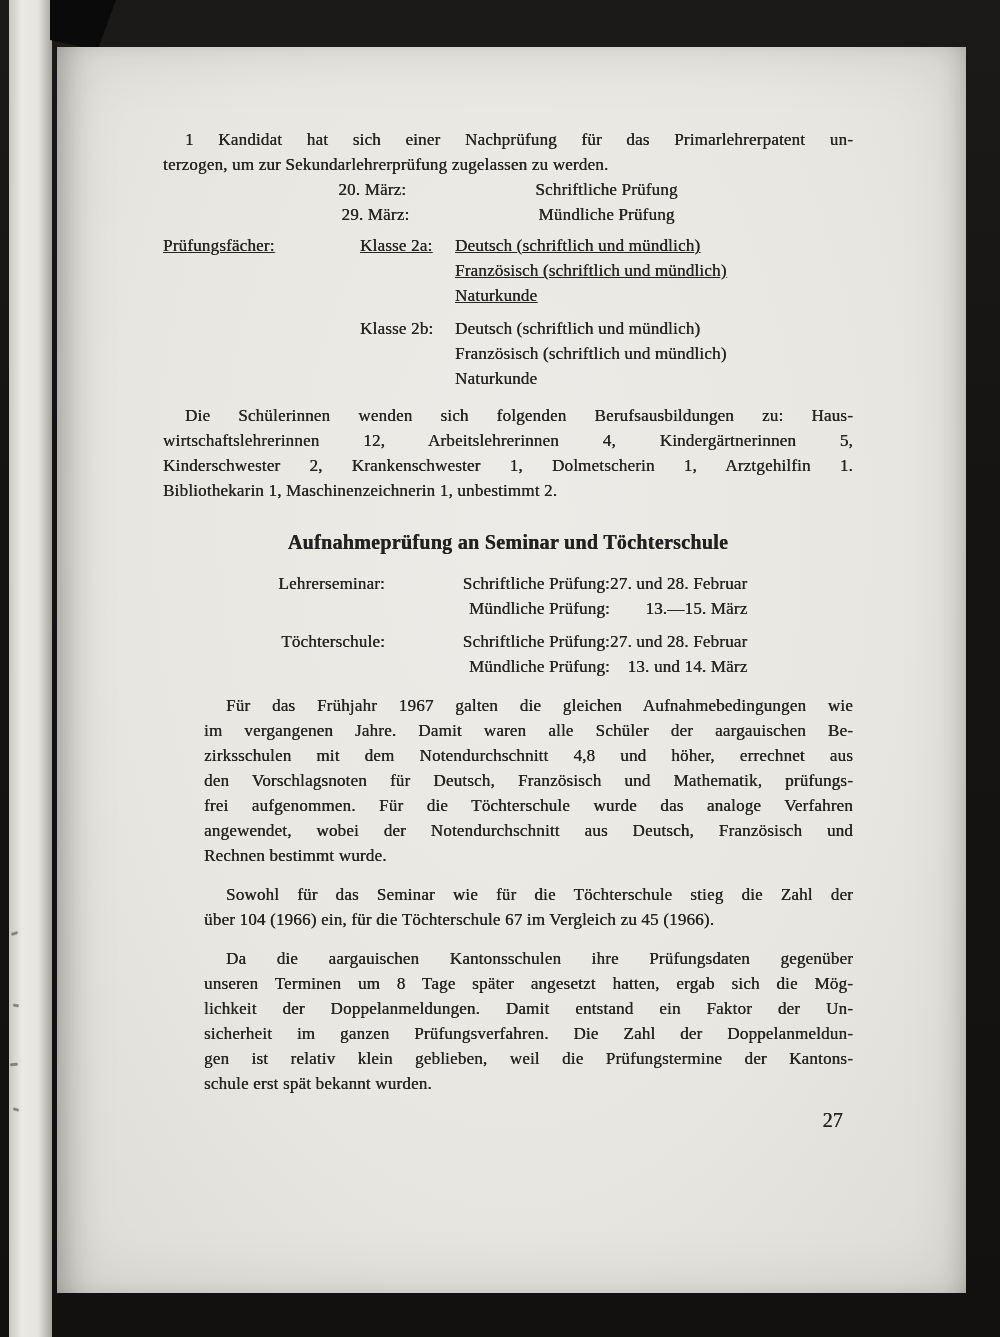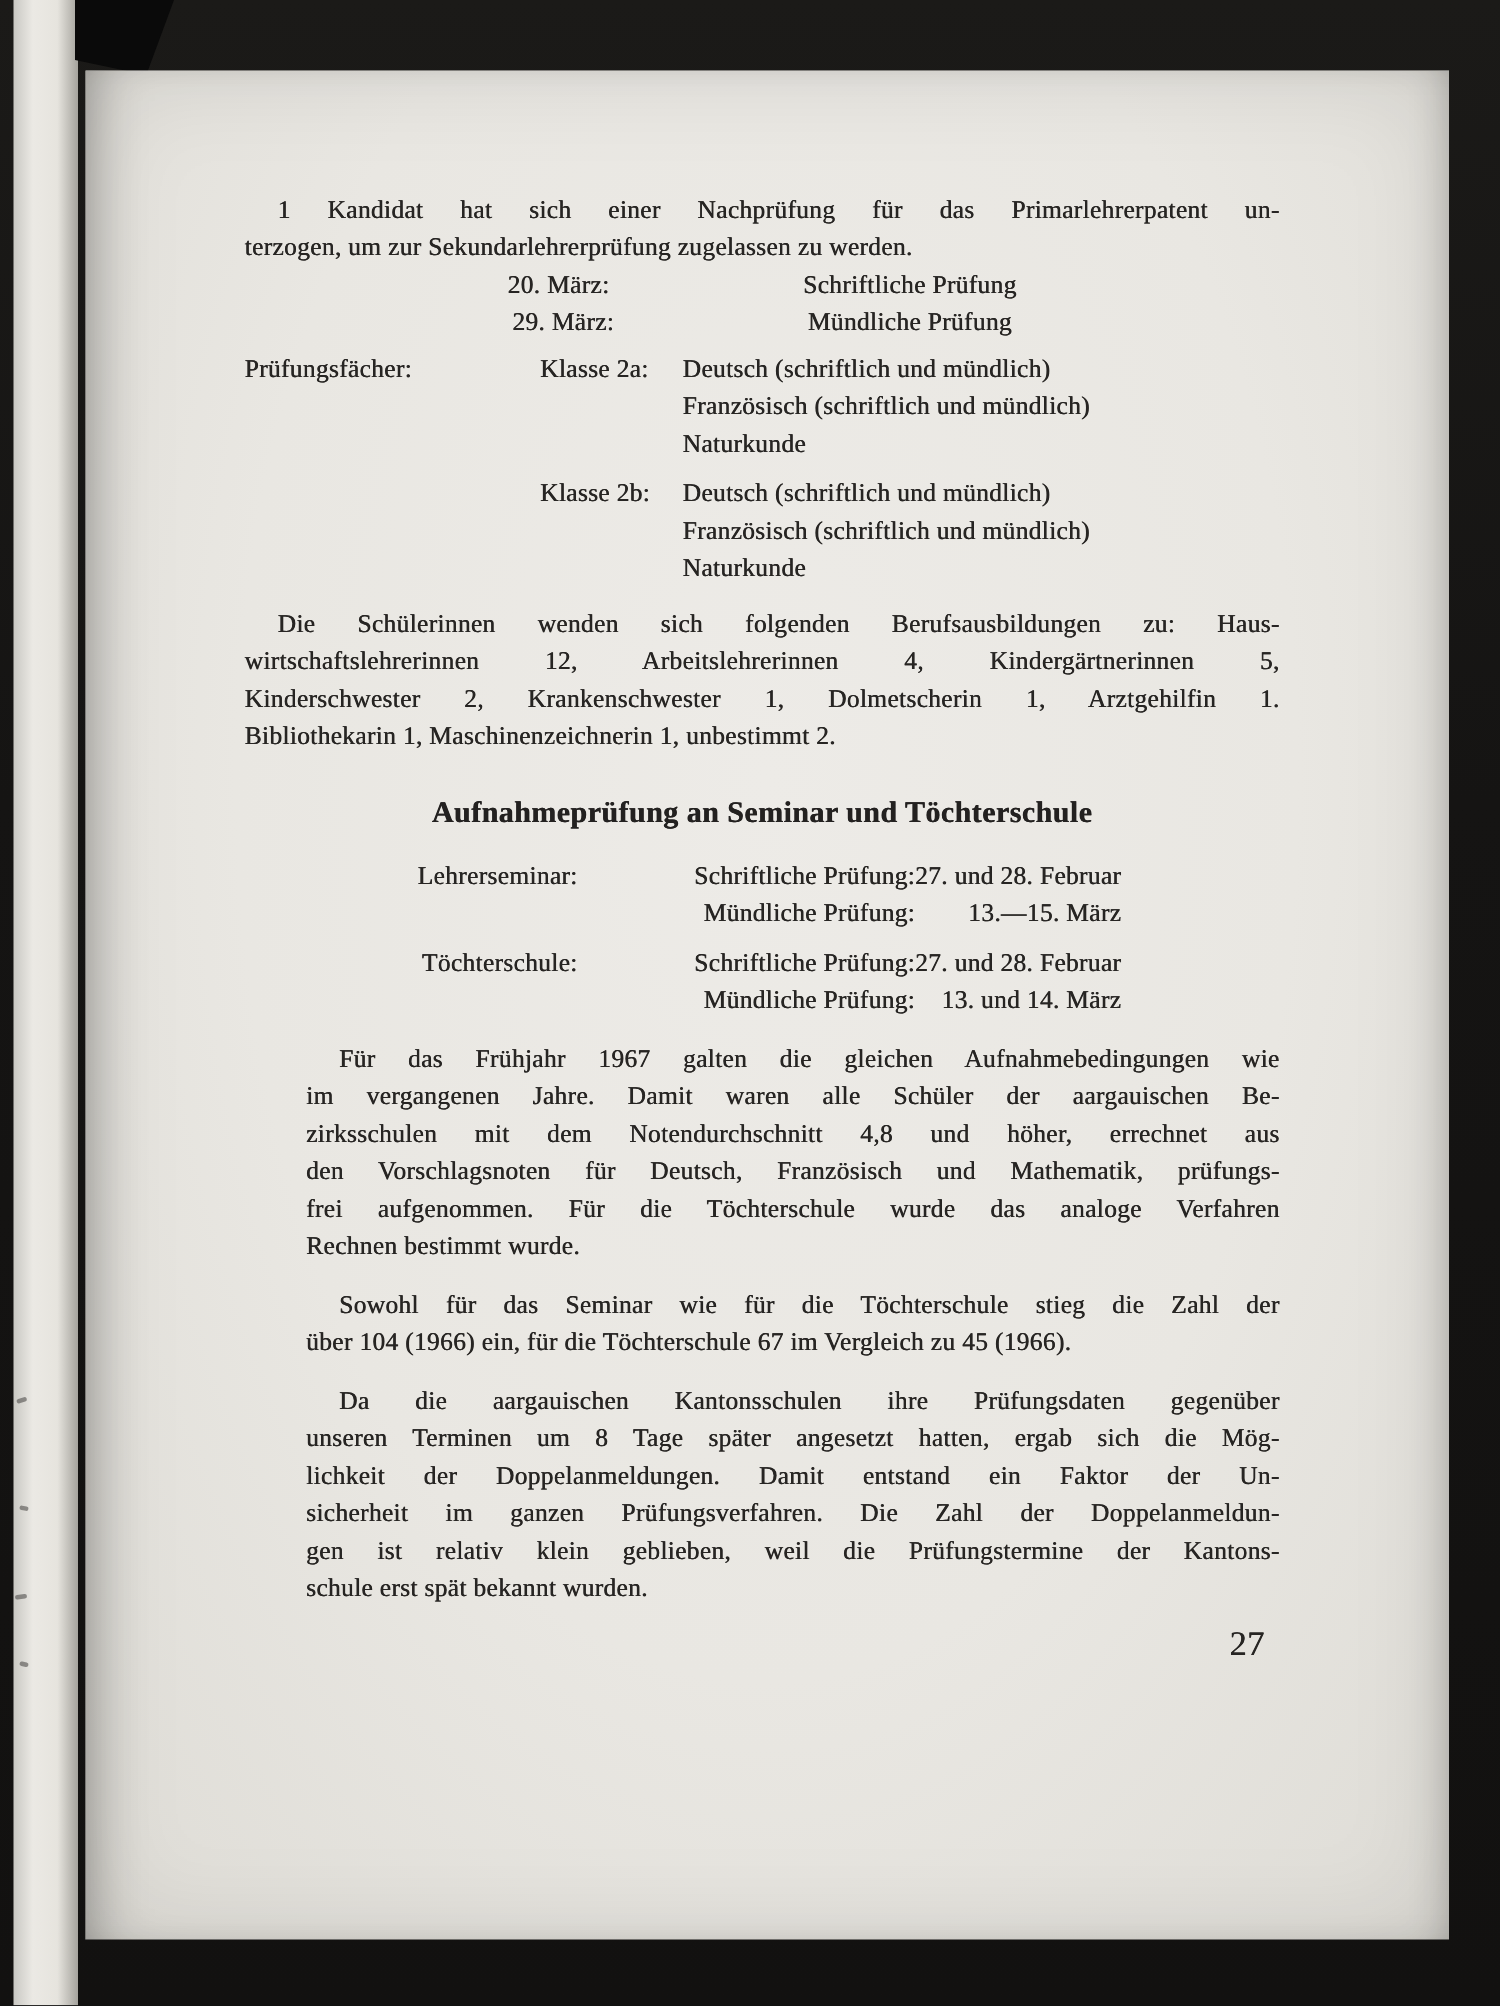--- a/index.html
+++ b/index.html
@@ -23,29 +23,29 @@
   .para .jline.first{text-indent:22px;}
   h2.sec{font-size:20px;line-height:26px;font-weight:700;text-align:center;
         margin:26px 0 16px 0;color:#232120;letter-spacing:.3px;}
   .row2{display:flex;justify-content:center;}
   .c-label{width:197px;flex:none;}
   .srow{display:flex;}
   .srow .c-label{width:197px;flex:none;}
   .c-class{width:95px;flex:none;}
   .c-lines{flex:1;}
   .gap8{margin-top:8px;}
-  .mt6{margin-top:6px;}
+  .mt6{margin-top:6px;text-decoration:underline;}
   .mt12{margin-top:12px;}
   .mt14{margin-top:14px;margin-left:41px;}
   .arow{display:flex;}
   .a1{width:222px;flex:none;}
   .a2{width:225px;flex:none;}
   .a3{flex:1;}
   .admission{margin-top:2px;text-align:right;}
-  .pageno{margin-top:12px;text-align:right;padding-right:10px;font-size:23px;}
+  .pageno{margin-top:12px;text-align:right;padding-right:10px;font-size:20px;}
   .mark{position:absolute;background:#44423f;opacity:.55;border-radius:2px;}
   .mark1{left:11px;top:932px;width:7px;height:3px;transform:rotate(-18deg);}
   .mark2{left:13px;top:1004px;width:6px;height:3px;transform:rotate(10deg);}
   .mark3{left:10px;top:1063px;width:8px;height:3px;transform:rotate(-8deg);}
   .mark4{left:13px;top:1108px;width:6px;height:3px;transform:rotate(14deg);}
   .pen{position:absolute;left:533px;top:1150px;color:#6a6862;font-size:15px;
         transform:rotate(12deg);opacity:.8;}
 </style>
 </head>
 <body>
@@ -134,20 +134,21 @@
           </div>
         </div>
       </div>
 
       <p class="para mt14">
         <span class="jline first">Für das Frühjahr 1967 galten die gleichen Aufnahmebedingungen wie</span>
         <span class="jline">im vergangenen Jahre. Damit waren alle Schüler der aargauischen Be-</span>
         <span class="jline">zirksschulen mit dem Notendurchschnitt 4,8 und höher, errechnet aus</span>
         <span class="jline">den Vorschlagsnoten für Deutsch, Französisch und Mathematik, prüfungs-</span>
         <span class="jline">frei aufgenommen. Für die Töchterschule wurde das analoge Verfahren</span>
+        <span class="jline">angewendet, wobei der Notendurchschnitt aus Deutsch, Französisch und</span>
         <span class="jline last">Rechnen bestimmt wurde.</span>
       </p>
 
       <p class="para mt14">
         <span class="jline first">Sowohl für das Seminar wie für die Töchterschule stieg die Zahl der</span>
         <span class="jline last">über 104 (1966) ein, für die Töchterschule 67 im Vergleich zu 45 (1966).</span>
       </p>
 
       <p class="para mt14">
         <span class="jline first">Da die aargauischen Kantonsschulen ihre Prüfungsdaten gegenüber</span>

